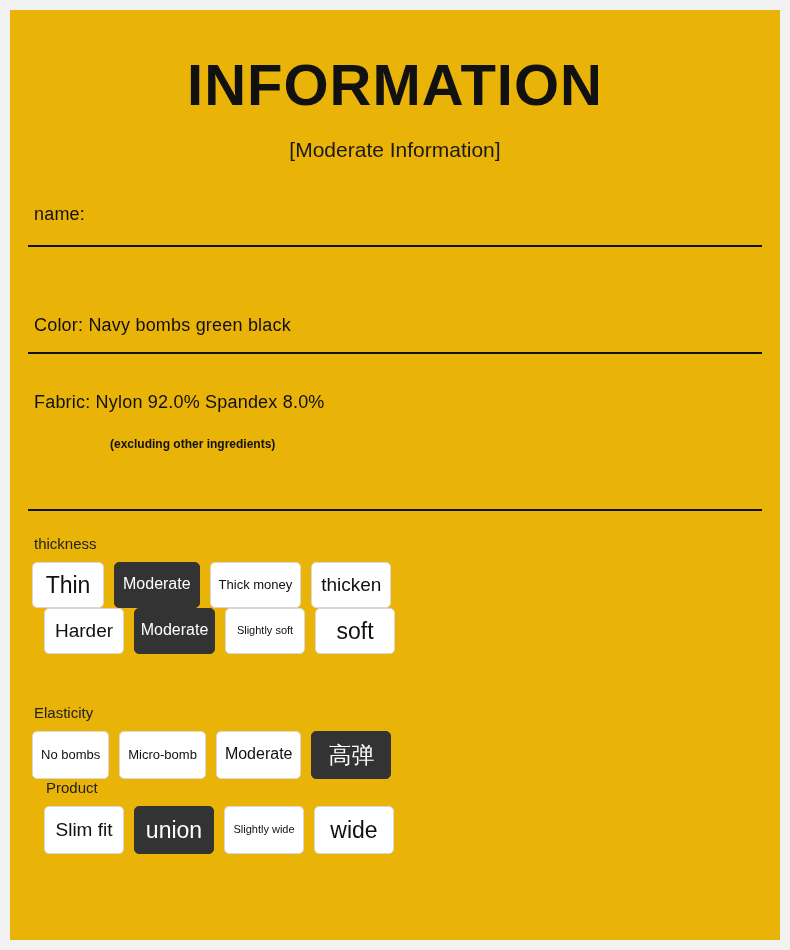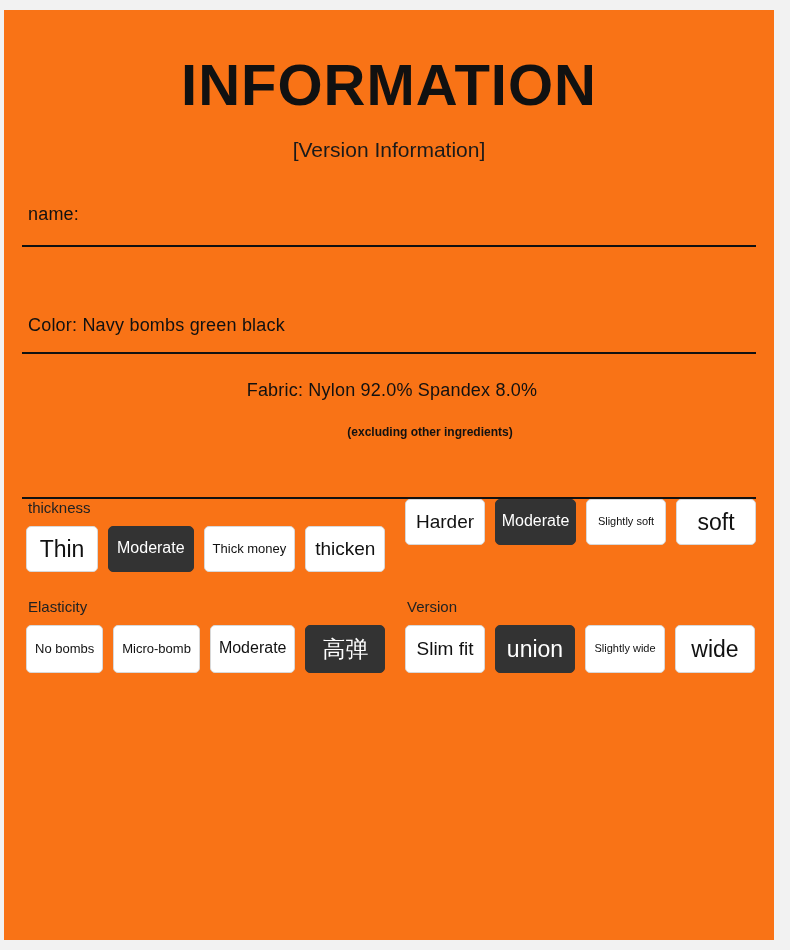--- a/index.html
+++ b/index.html
@@ -8,25 +8,25 @@
   }
   body {
     width: 790px;
     height: 950px;
     background: #f2f2f2;
     font-family: "Liberation Sans", sans-serif;
     overflow: hidden;
   }
   .page {
     position: absolute;
-    left: 4px;
+    left: 10px;
     top: 10px;
     width: 770px;
     height: 930px;
-    background: #f97316;
+    background: #eab308;
     box-sizing: border-box;
   }
   .title {
     text-align: center;
     font-size: 58px;
     font-weight: bold;
     letter-spacing: 1px;
     color: #111111;
     margin: 45px 0 0 0;
     line-height: 1.05;
@@ -59,37 +59,37 @@
   .name-field .rule {
     margin-top: 20px;
   }
   .color-field {
     padding-top: 68px;
   }
   .color-field .rule {
     margin-top: 16px;
   }
   .fabric-field {
-    padding-top: 26px;
-    text-align: center;
+    padding-top: 38px;
   }
   .fabric-note {
     font-size: 12px;
     color: #111111;
     margin-top: 24px;
     padding-left: 82px;
     font-weight: bold;
   }
   .fabric-field .rule {
     margin-top: 58px;
   }
   .options {
     margin: 0 18px;
+    padding-top: 24px;
     display: flex;
-    flex-direction: row;
+    flex-direction: column;
   }
   .col {
     width: 50%;
     box-sizing: border-box;
   }
   .col-right {
     padding-left: 12px;
   }
   .group-label {
     font-size: 15px;
@@ -140,21 +140,21 @@
   .chip.tall { height: 48px; }
   .spacer-row { height: 26px; }
   .bottom-pad { height: 40px; }
 </style>
 </head>
 <body>
 
 <div class="page">
 
   <div class="title">INFORMATION</div>
-  <div class="subtitle">[Version Information]</div>
+  <div class="subtitle">[Moderate Information]</div>
 
   <div class="field name-field">
     <div class="field-label">name:</div>
     <div class="rule"></div>
   </div>
 
   <div class="field color-field">
     <div class="field-label">Color: Navy bombs green black</div>
     <div class="rule"></div>
   </div>
@@ -191,21 +191,21 @@
     <div class="col">
       <div class="group-label">Elasticity</div>
       <div class="chips">
         <div class="chip tall wide1 s-sm">No bombs</div>
         <div class="chip tall wide2 s-sm">Micro-bomb</div>
         <div class="chip tall wide2 s-md">Moderate</div>
         <div class="chip tall sel wide2 s-xl">高弹</div>
       </div>
     </div>
     <div class="col col-right">
-      <div class="group-label">Version</div>
+      <div class="group-label">Product</div>
       <div class="chips">
         <div class="chip tall wide2 s-lg">Slim fit</div>
         <div class="chip tall sel wide2 s-xl">union</div>
         <div class="chip tall wide2 s-xs">Slightly wide</div>
         <div class="chip tall wide2 s-xl">wide</div>
       </div>
     </div>
   </div>
 
   <div class="bottom-pad"></div>

